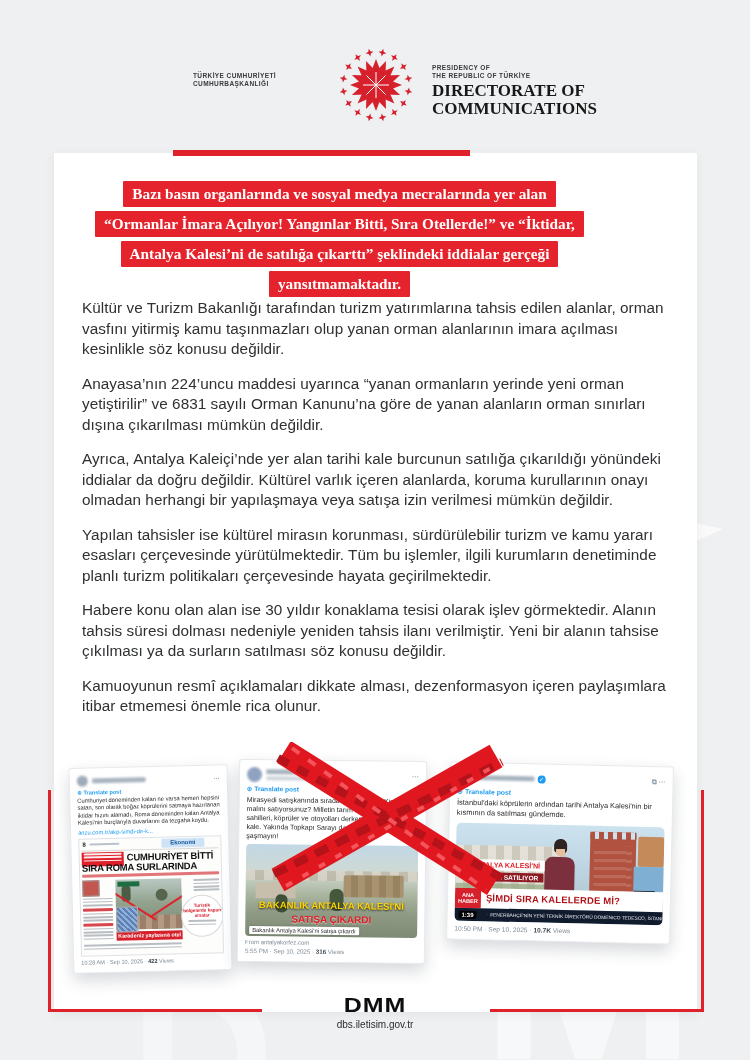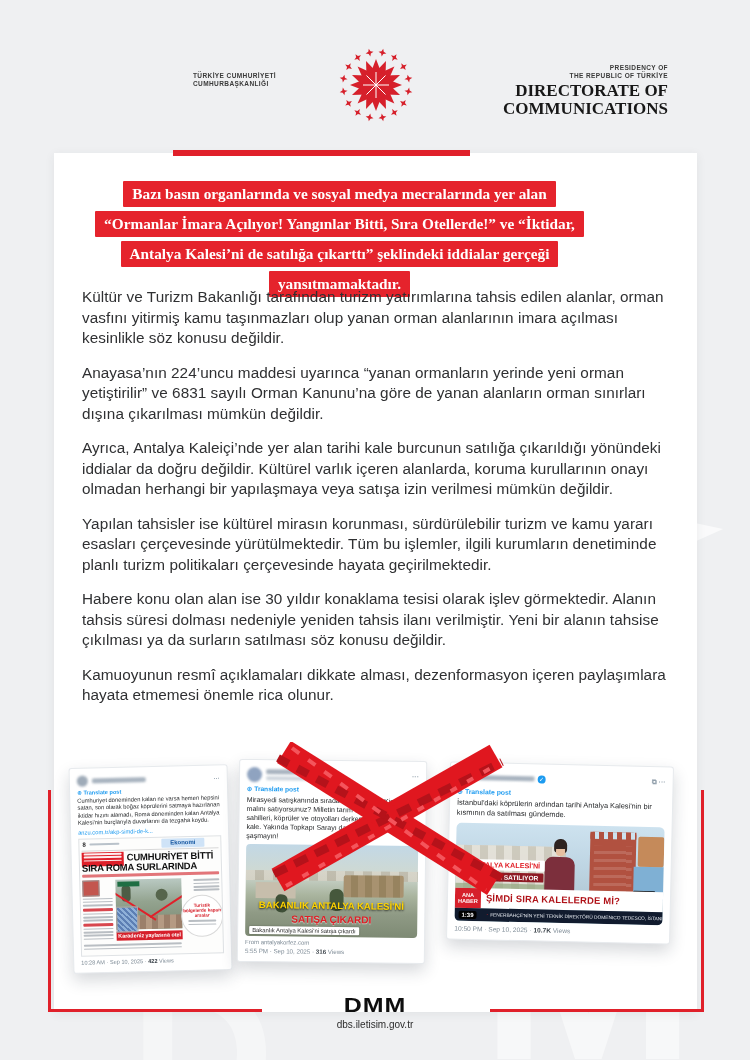--- a/index.html
+++ b/index.html
@@ -12,21 +12,21 @@
   .hdr-small{font-size:6.5px;font-weight:bold;color:#3a3a3a;letter-spacing:.4px;line-height:1.25;}
   .hdr-big{font-family:"Liberation Serif","DejaVu Serif",serif;font-size:17px;font-weight:bold;color:#181818;line-height:1.05;}
   
   .card{left:54px;top:153px;width:643px;height:859px;background:#fff;box-shadow:0 2px 10px rgba(40,50,60,.07);z-index:1;}
   .bar{position:absolute;background:#e0202a;z-index:2;}
   
   .claim{position:absolute;left:27px;top:26px;width:517px;text-align:center;z-index:3;font-family:Liberation Serif, serif;}
   .claim-line{display:inline-block;background:#e5232c;color:#fff;font-weight:bold;font-size:15.3px;
               padding:3px 9px 4px;margin:2px 0;line-height:1.25;border-radius:1px;}
   
-  .paras{position:absolute;left:28px;top:134px;width:588px;z-index:3;}
+  .paras{position:absolute;left:28px;top:145px;width:588px;z-index:3;}
   .paras p{margin:0 0 14px;font-size:15.3px;line-height:20.5px;color:#2f3032;letter-spacing:.05px;}
   
   .post{position:absolute;background:#fff;border:1px solid #e7eaed;border-radius:3px;
         box-shadow:0 7px 16px rgba(30,40,55,.18);padding:7px;z-index:5;box-sizing:border-box;}
   .phead{display:flex;align-items:center;margin-bottom:3px;}
   .avatar{border-radius:50%;background:#9fabb8;filter:blur(1.2px);}
   .nbar{height:5px;background:#a9b4c0;border-radius:2px;filter:blur(1.1px);margin-left:4px;}
   .hbar{height:4px;background:#cfd6dd;border-radius:2px;filter:blur(1px);margin-left:4px;}
   .picons{margin-left:auto;color:#92a0ac;font-weight:bold;}
   .translate{color:#1d9bf0;font-weight:bold;}
@@ -99,42 +99,42 @@
         <polygon points="0,-4 1.1,-1.1 4,0 1.1,1.1 0,4 -1.1,1.1 -4,0 -1.1,-1.1" transform="rotate(348.75) translate(0,-33)" fill="#d6202b"></polygon>
       </g>
     <circle r="13.5" fill="#d6202b"></circle>
     <g stroke="#fff" stroke-width="1">
       <line x1="-13" y1="0" x2="13" y2="0"></line>
         <line x1="0" y1="-13" x2="0" y2="13"></line>
       <line x1="-9.5" y1="-9.5" x2="9.5" y2="9.5"></line>
         <line x1="9.5" y1="-9.5" x2="-9.5" y2="9.5"></line>
     </g>
   </svg>
-  <div class="abs" style="left:468px;top:34px;width:200px;text-align:right;">
+  <div class="abs" style="left:432px;top:34px;width:200px;">
     <div class="hdr-small">PRESIDENCY OF</div>
     <div class="hdr-small">THE REPUBLIC OF TÜRKİYE</div>
     <div class="hdr-big" style="margin-top:2px;">DIRECTORATE OF</div>
     <div class="hdr-big">COMMUNICATIONS</div>
   </div>
 </div>
 
 <div class="abs card">
   <div class="claim">
     <span class="claim-line">Bazı basın organlarında ve sosyal medya mecralarında yer alan</span><br>
     <span class="claim-line">“Ormanlar İmara Açılıyor! Yangınlar Bitti, Sıra Otellerde!” ve “İktidar,</span><br>
     <span class="claim-line">Antalya Kalesi’ni de satılığa çıkarttı” şeklindeki iddialar gerçeği</span><br>
     <span class="claim-line">yansıtmamaktadır.</span>
   </div>
   <div class="paras">
     <p>Kültür ve Turizm Bakanlığı tarafından turizm yatırımlarına tahsis edilen alanlar, orman vasfını yitirmiş kamu taşınmazları olup yanan orman alanlarının imara açılması kesinlikle söz konusu değildir.</p>
     <p>Anayasa’nın 224’uncu maddesi uyarınca “yanan ormanların yerinde yeni orman yetiştirilir” ve 6831 sayılı Orman Kanunu’na göre de yanan alanların orman sınırları dışına çıkarılması mümkün değildir.</p>
     <p>Ayrıca, Antalya Kaleiçi’nde yer alan tarihi kale burcunun satılığa çıkarıldığı yönündeki iddialar da doğru değildir. Kültürel varlık içeren alanlarda, koruma kurullarının onayı olmadan herhangi bir yapılaşmaya veya satışa izin verilmesi mümkün değildir.</p>
     <p>Yapılan tahsisler ise kültürel mirasın korunması, sürdürülebilir turizm ve kamu yararı esasları çerçevesinde yürütülmektedir. Tüm bu işlemler, ilgili kurumların denetiminde planlı turizm politikaları çerçevesinde hayata geçirilmektedir.</p>
     <p>Habere konu olan alan ise 30 yıldır konaklama tesisi olarak işlev görmektedir. Alanın tahsis süresi dolması nedeniyle yeniden tahsis ilanı verilmiştir. Yeni bir alanın tahsise çıkılması ya da surların satılması söz konusu değildir.</p>
-    <p>Kamuoyunun resmî açıklamaları dikkate alması, dezenformasyon içeren paylaşımlara hayata etmemesi önemle rica olunur.</p>
+    <p>Kamuoyunun resmî açıklamaları dikkate alması, dezenformasyon içeren paylaşımlara itibar etmemesi önemle rica olunur.</p>
   </div>
 </div>
 
 <div class="bar" style="left:173px;top:150px;width:297px;height:6px;"></div>
 <div class="bar" style="left:48px;top:790px;width:3px;height:222px;"></div>
 <div class="bar" style="left:701px;top:790px;width:3px;height:222px;"></div>
 <div class="bar" style="left:48px;top:1009px;width:214px;height:3px;"></div>
 <div class="bar" style="left:490px;top:1009px;width:214px;height:3px;"></div>
 
 <div class="post" style="left:71px;top:766px;width:159px;transform:rotate(-1.4deg);font-size:5.8px;">

